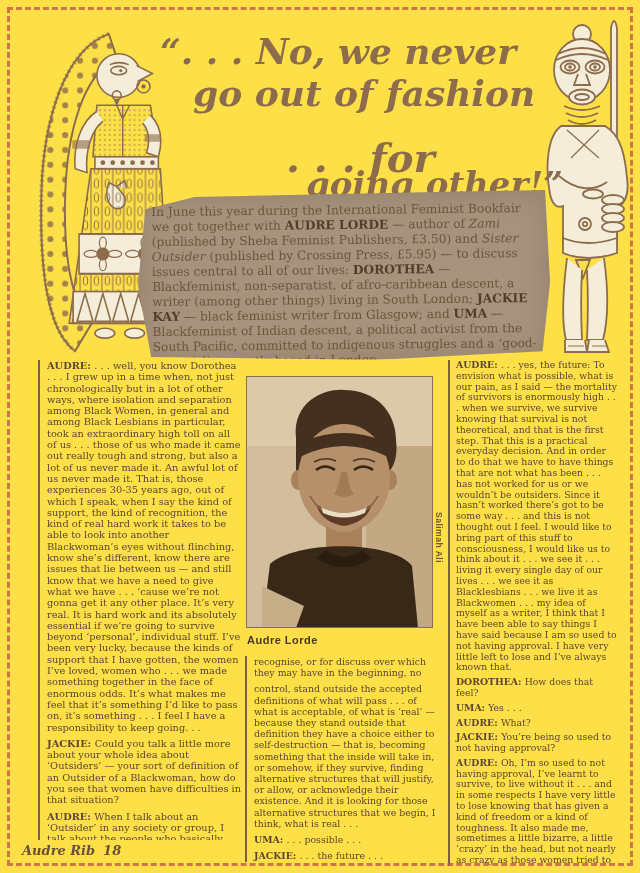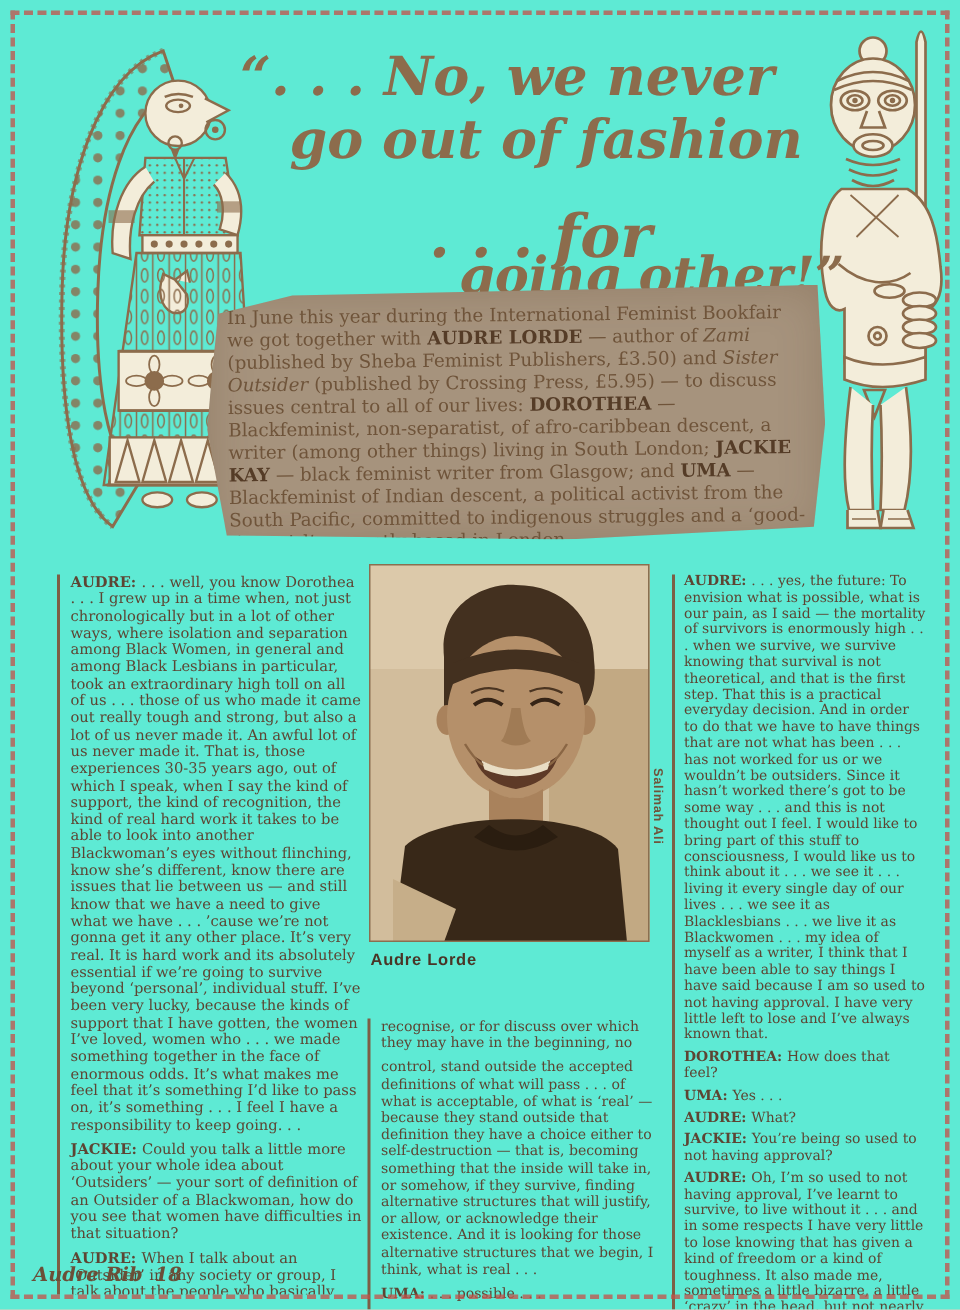--- a/index.html
+++ b/index.html
@@ -1,18 +1,18 @@
 <!DOCTYPE html>
 <html><head>
 <meta charset="utf-8">
 <style>
   html,body{margin:0;padding:0;background:#d8d2c2;}
   .page{
     position:relative;width:640px;height:873px;margin:0 auto;
-    background:#5eead4;overflow:hidden;
+    background:#fde047;overflow:hidden;
     font-family:"DejaVu Serif", serif;
   }
   .border-frame{
     position:absolute;inset:7px;border:3px dashed rgba(198,80,72,.75);
     pointer-events:none;z-index:30;
   }
   
   .woman-illo{position:absolute;left:12px;top:24px;width:152px;height:332px;z-index:2;}
   .statue-illo{position:absolute;left:537px;top:8px;width:100px;height:352px;z-index:2;}
   
@@ -29,21 +29,21 @@
     clip-path:polygon(2% 9%,14% 2%,99% 0%,100% 55%,98% 96%,58% 100%,3% 97%,0% 55%,1% 30%);
     transform:rotate(-.6deg);
     padding:11px 13px 10px 14px;box-sizing:border-box;overflow:hidden;
     box-shadow:inset 0 0 30px rgba(90,63,40,.25);
   }
   .intro-text{font-size:12.2px;line-height:15px;color:#6f543a;}
   .intro-text .bold{font-weight:bold;color:#553c27;}
   .intro-text .italic{font-style:italic;}
   
   .col{position:absolute;color:#5d4533;text-align:left;z-index:5;
-       border-left:2px solid #7d5f45;box-sizing:border-box;overflow:hidden;margin-top:23px;}
+       border-left:2px solid #7d5f45;box-sizing:border-box;overflow:hidden;}
   .col p{margin:0 0 5px 0;}
   .speaker{font-weight:bold;}
   .col-left{left:38px;top:360px;width:203px;height:480px;padding-left:7px;
             font-size:9.8px;line-height:11.3px;}
   .col-middle{left:245px;top:656px;width:197px;height:206px;padding-left:7px;
             font-size:9.4px;line-height:11.2px;}
   .col-right{left:448px;top:360px;width:169px;height:506px;padding-left:6px;
             font-size:9.3px;line-height:10.8px;}
   .col-right p{margin:0 0 4px 0;}
   

